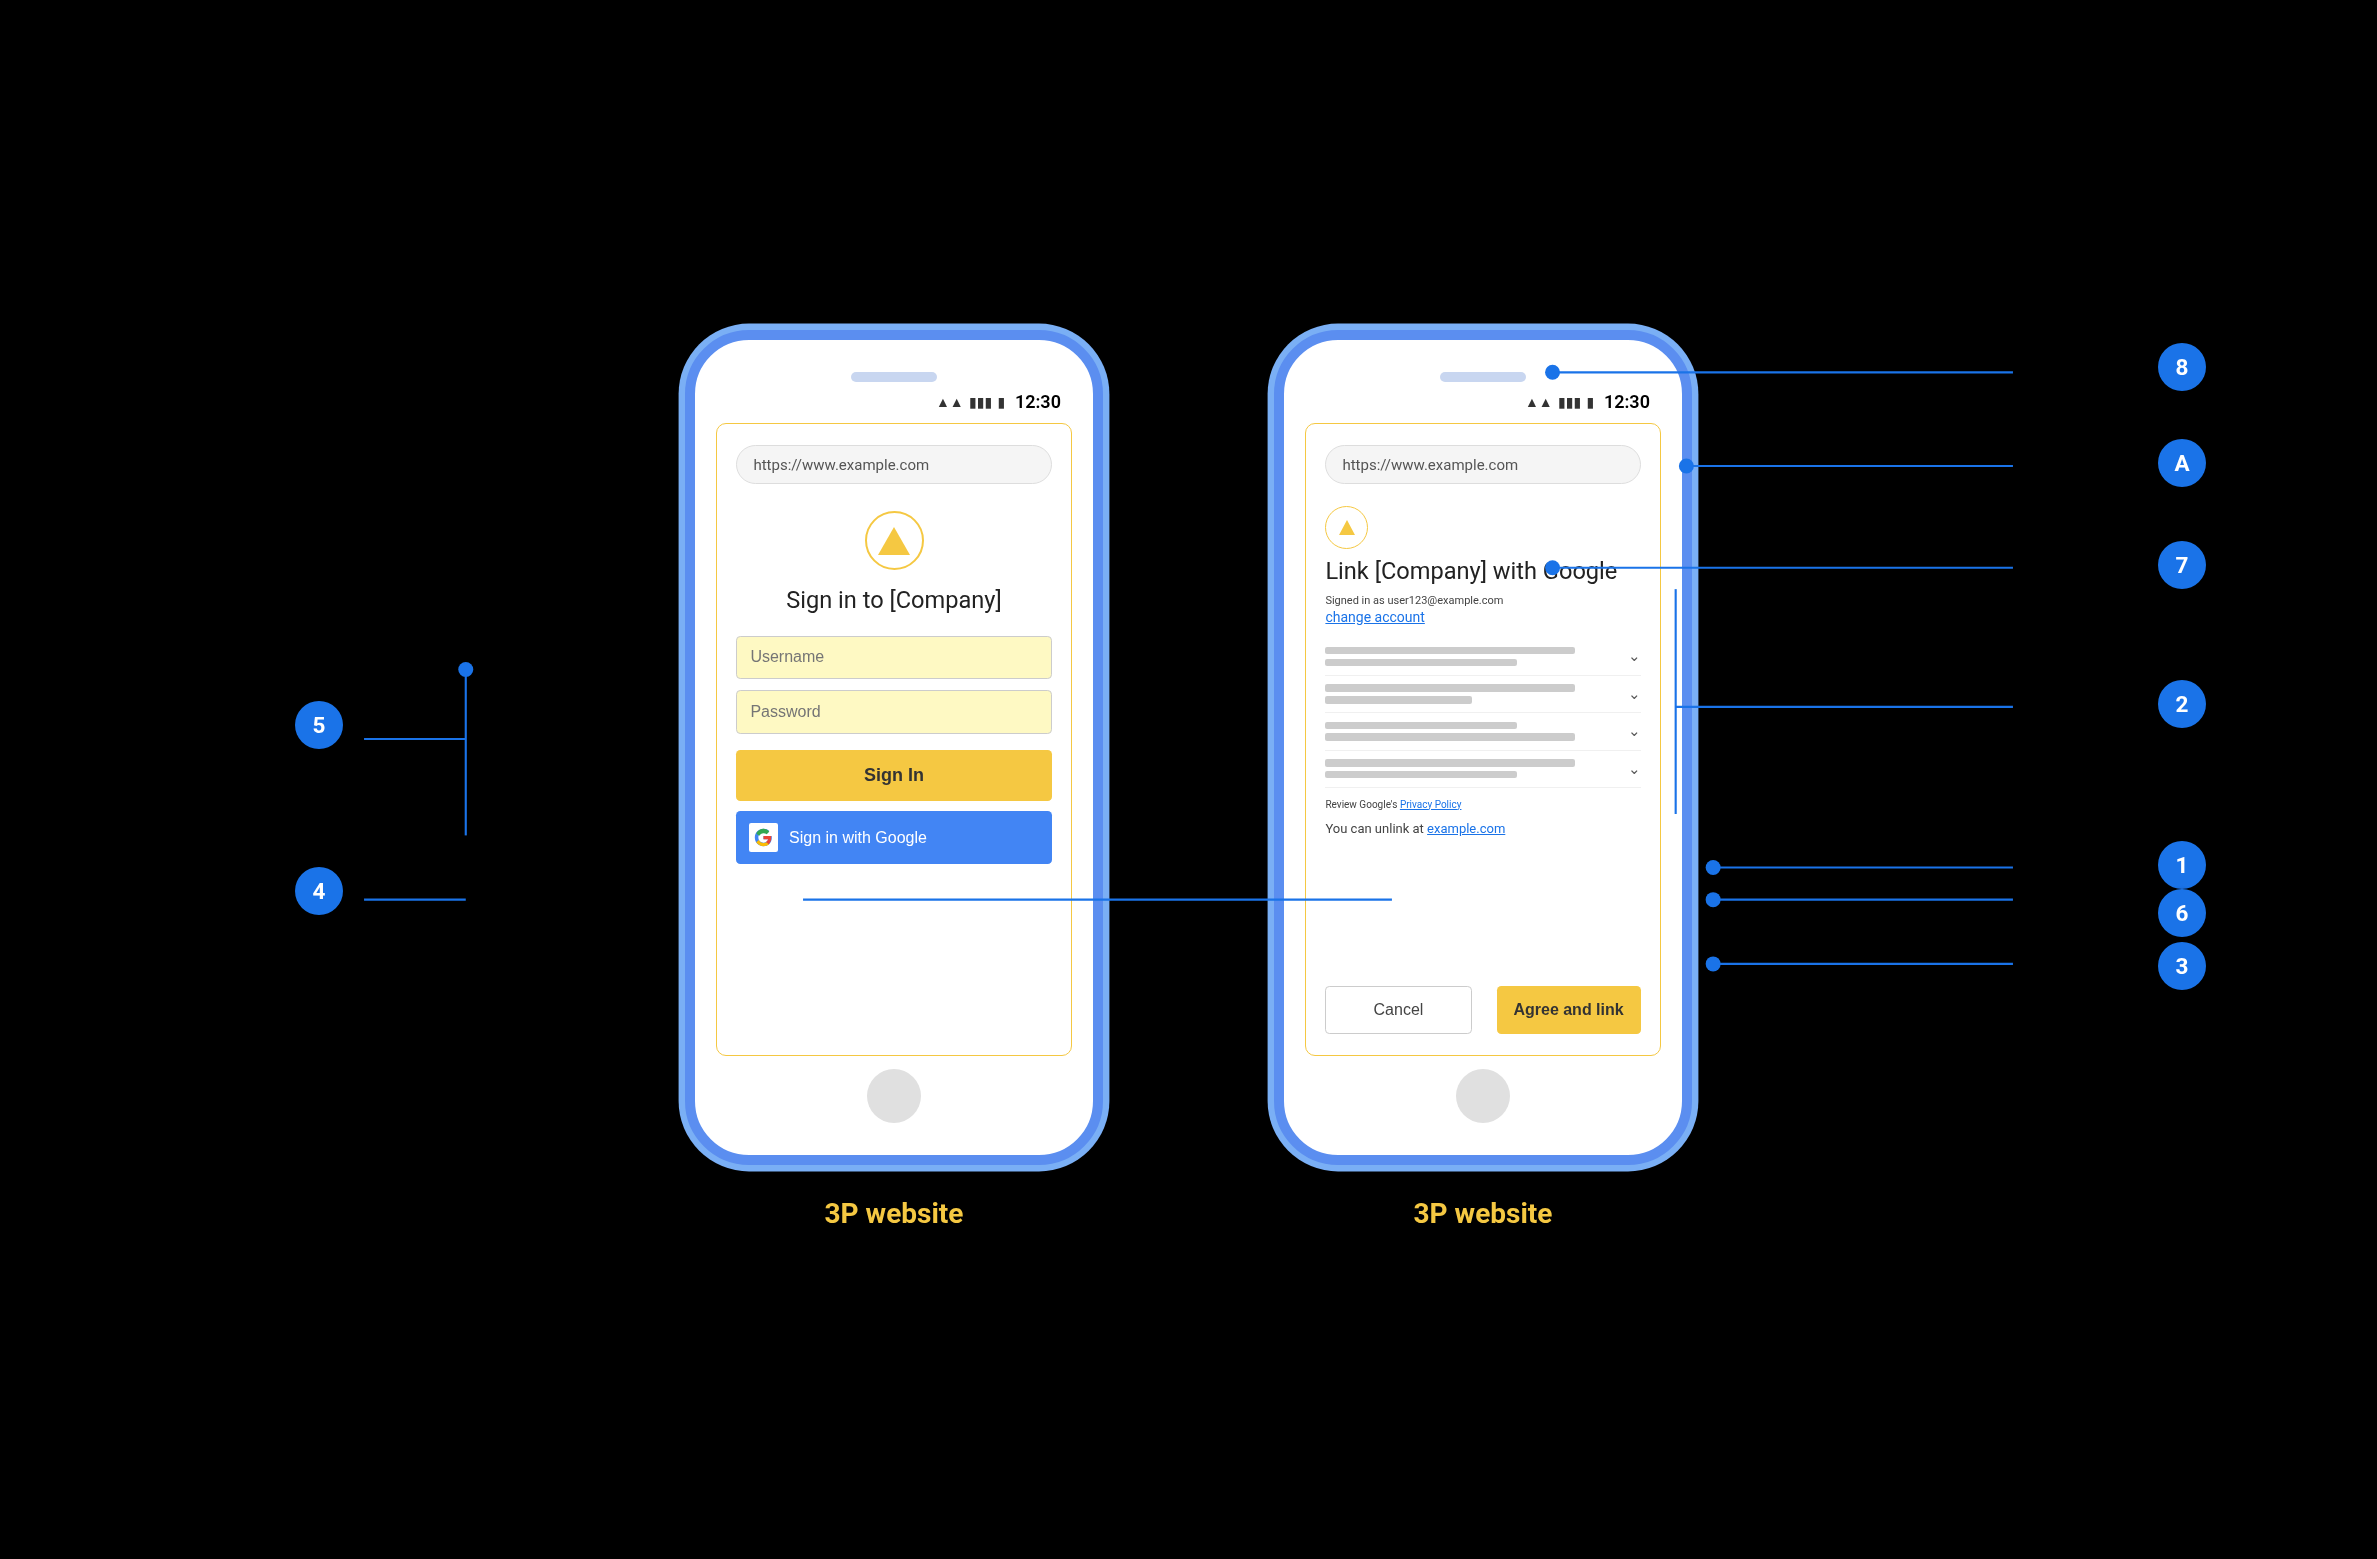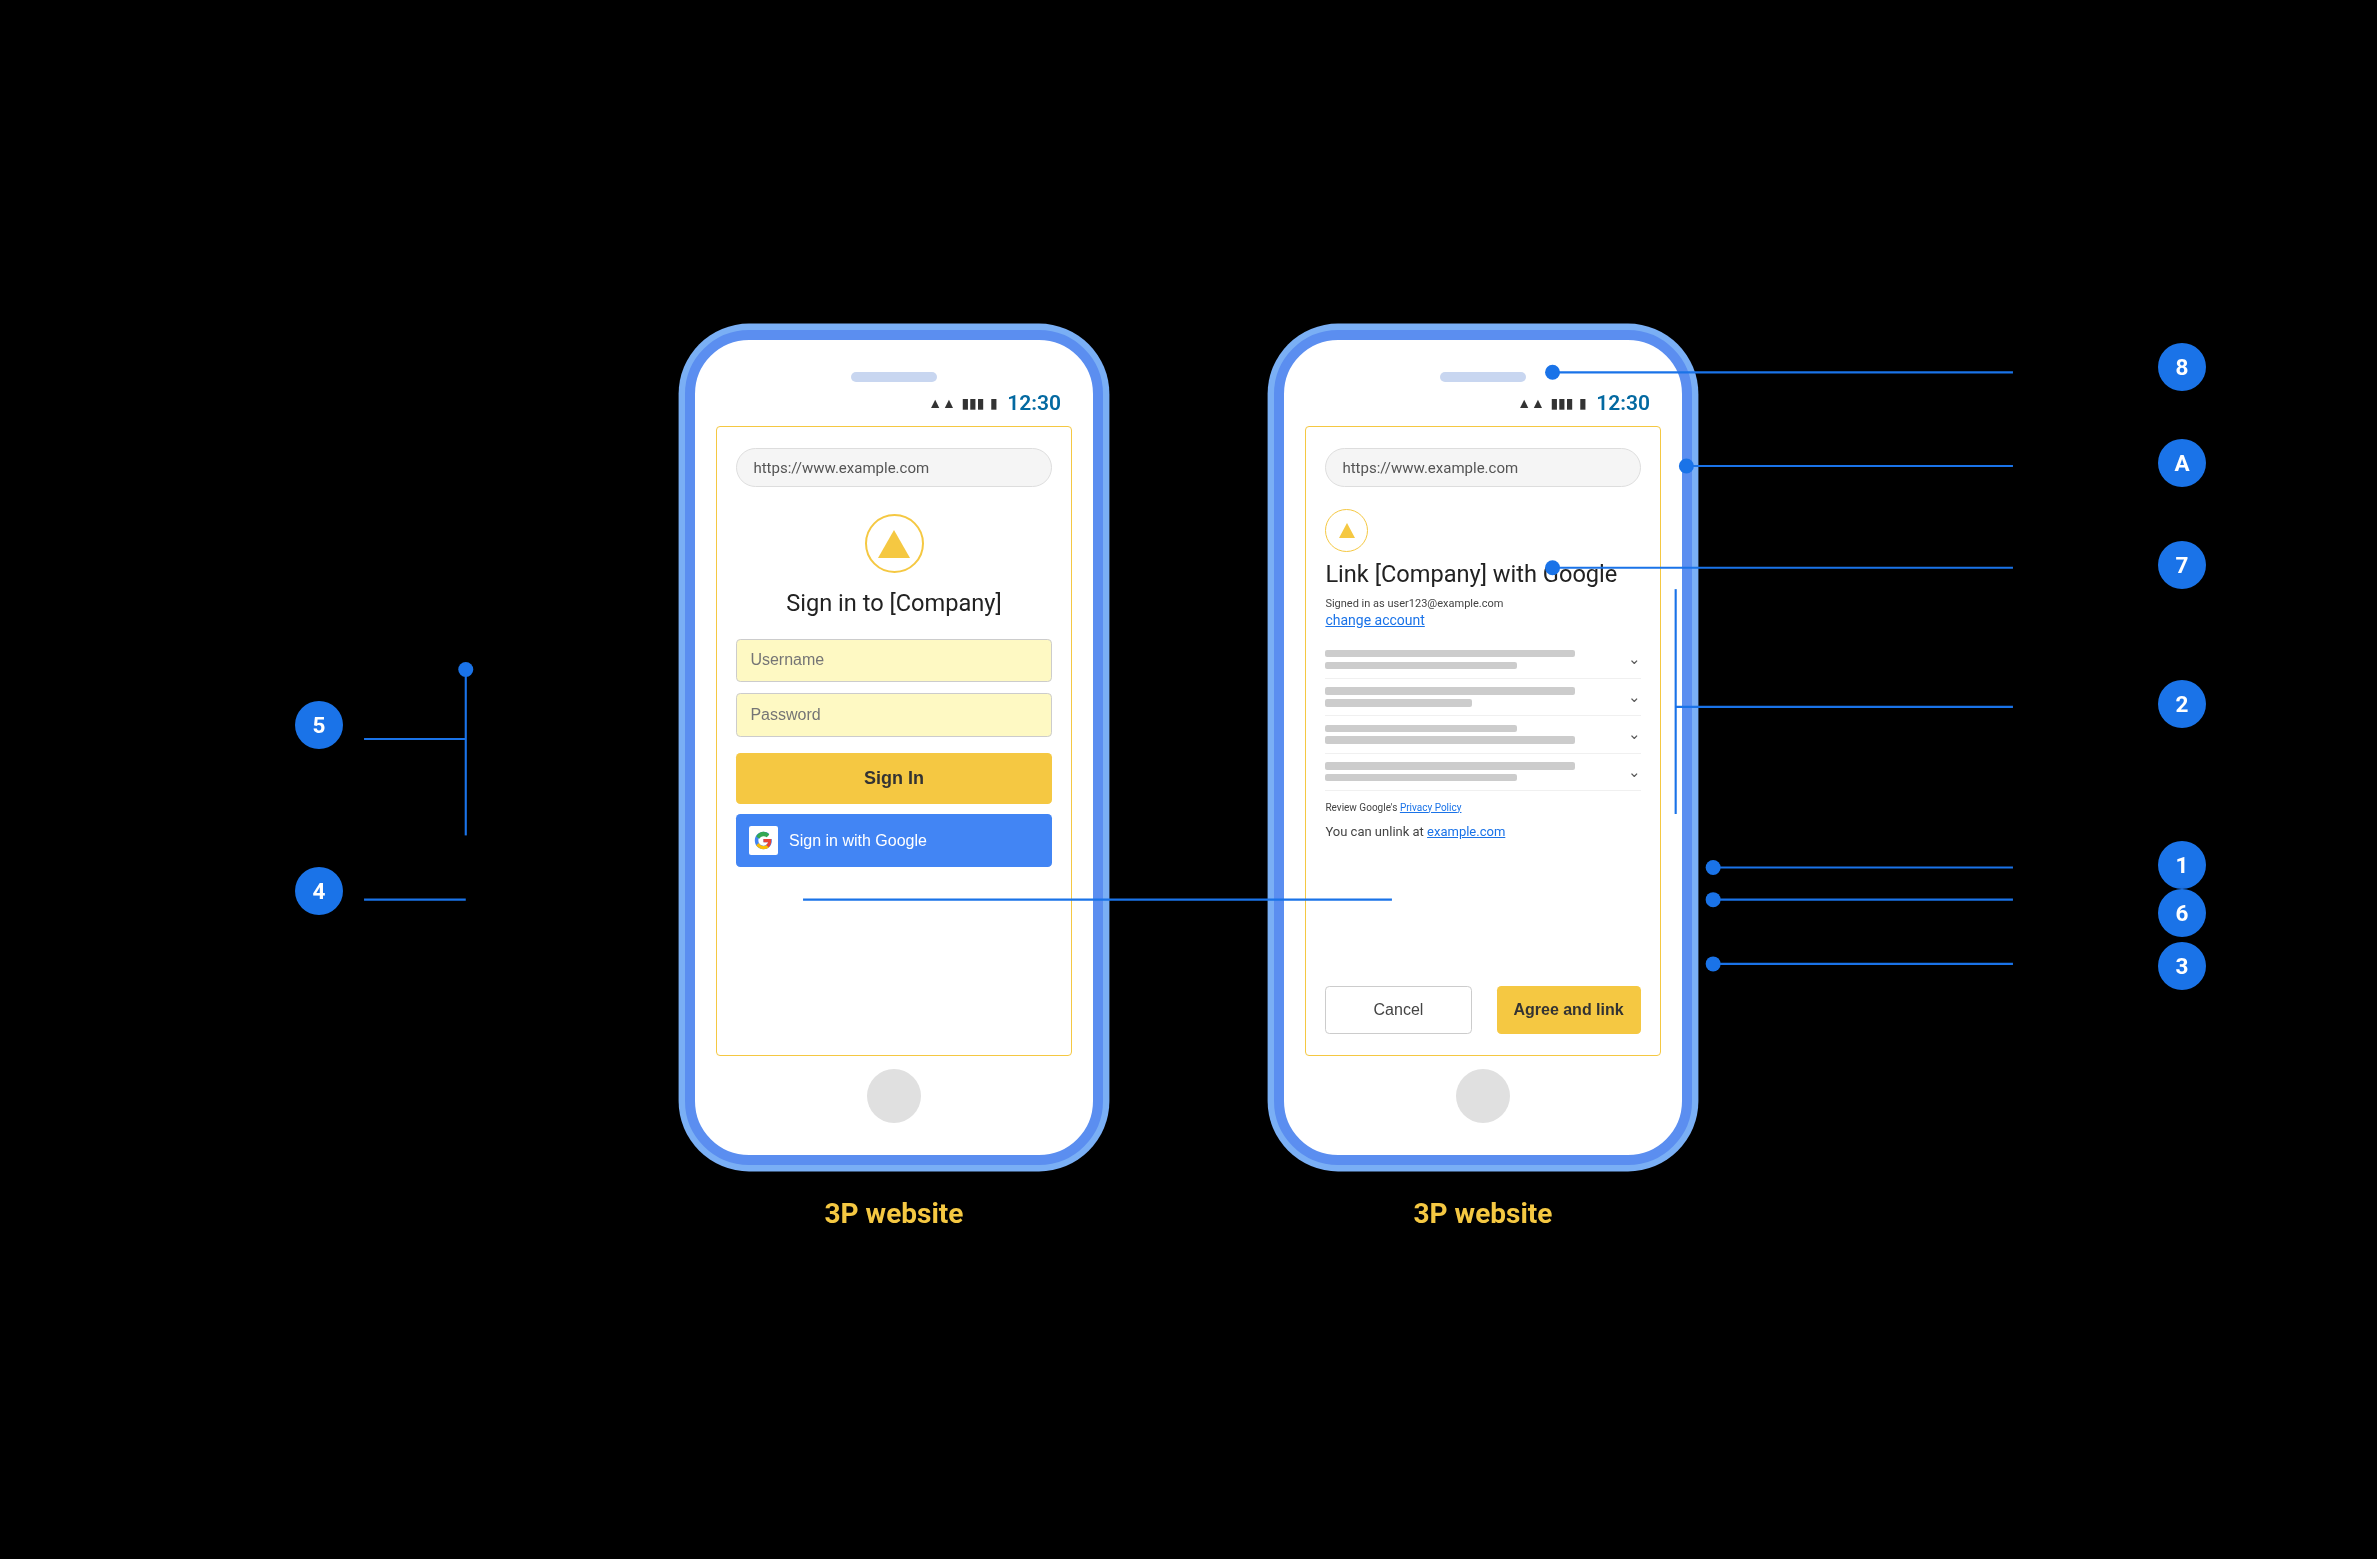--- a/index.html
+++ b/index.html
@@ -63,30 +63,30 @@
       gap: 9.6px;
     }
     .status-icons {
       display: flex;
       align-items: center;
       gap: 5.4px;
       font-size: 14px;
       color: #333;
     }
     .status-time {
-      font-size: 21px;
+      font-size: 18px;
       font-weight: 600;
-      color: #0369a1;
+      color: #000000;
     }
     .phone-screen {
       width: 100%;
       flex: 1;
       background: #fff;
       border: 1.6px solid #f5c842;
-      border-radius: 4px;
+      border-radius: 10px;
       padding: 21.4px 19px;
       display: flex;
       flex-direction: column;
       align-items: center;
       overflow: hidden;
       position: relative;
     }
     .url-bar {
       width: 100%;
       background: #f5f5f5;

